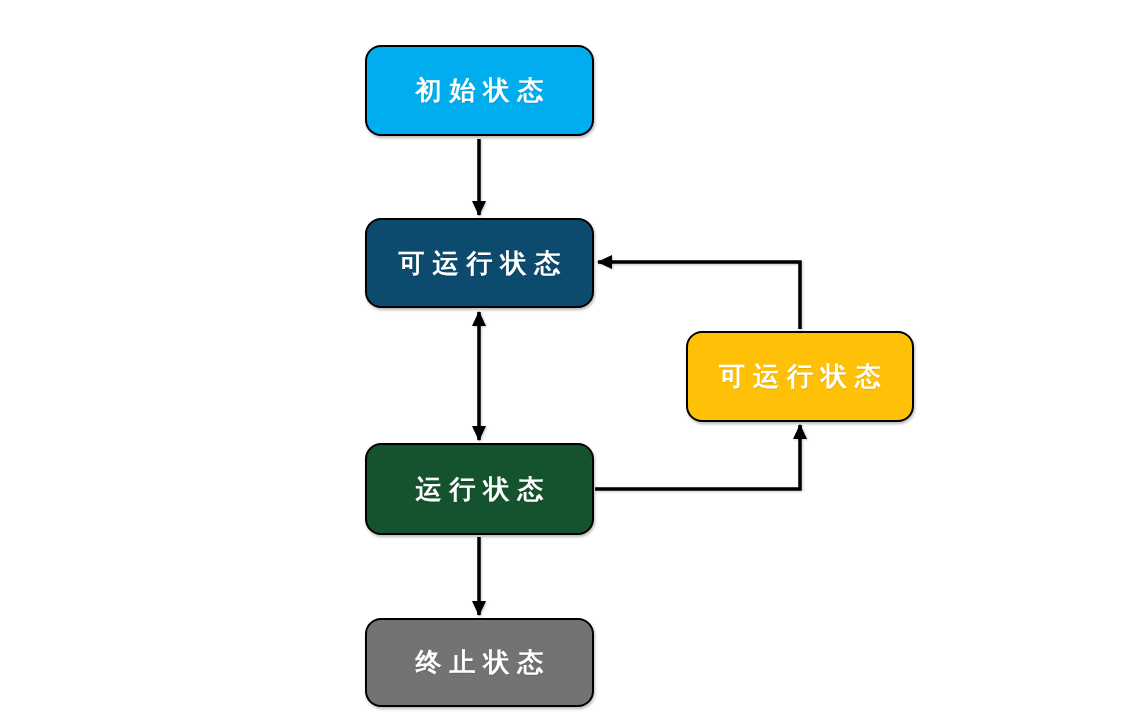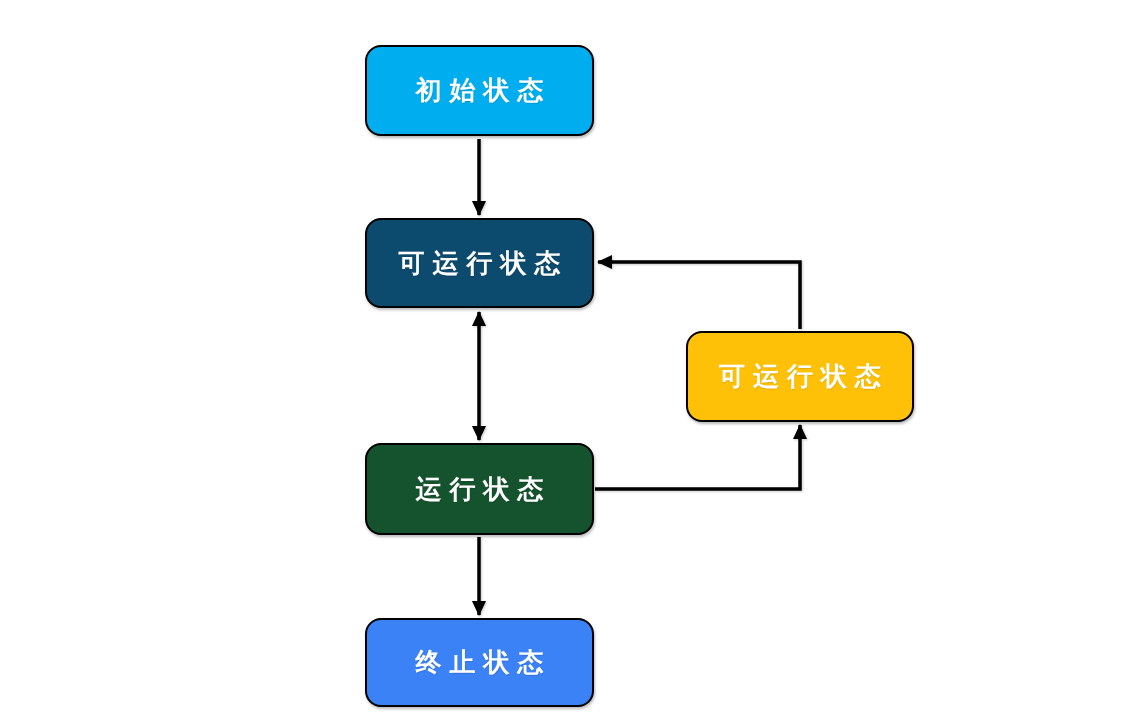--- a/index.html
+++ b/index.html
@@ -86,17 +86,17 @@
   </div>
 
   <div class="node node-sleep" style="background-color: rgb(255, 193, 7);">
     <span class="node-label">可运行状态</span>
   </div>
 
   <div class="node node-running" style="background-color: #14532d;">
     <span class="node-label">运行状态</span>
   </div>
 
-  <div class="node node-terminated" style="background-color: #3b82f6;">
+  <div class="node node-terminated" style="background-color: #737373;">
     <span class="node-label">终止状态</span>
   </div>
 
 </div>
 
 </body></html>

